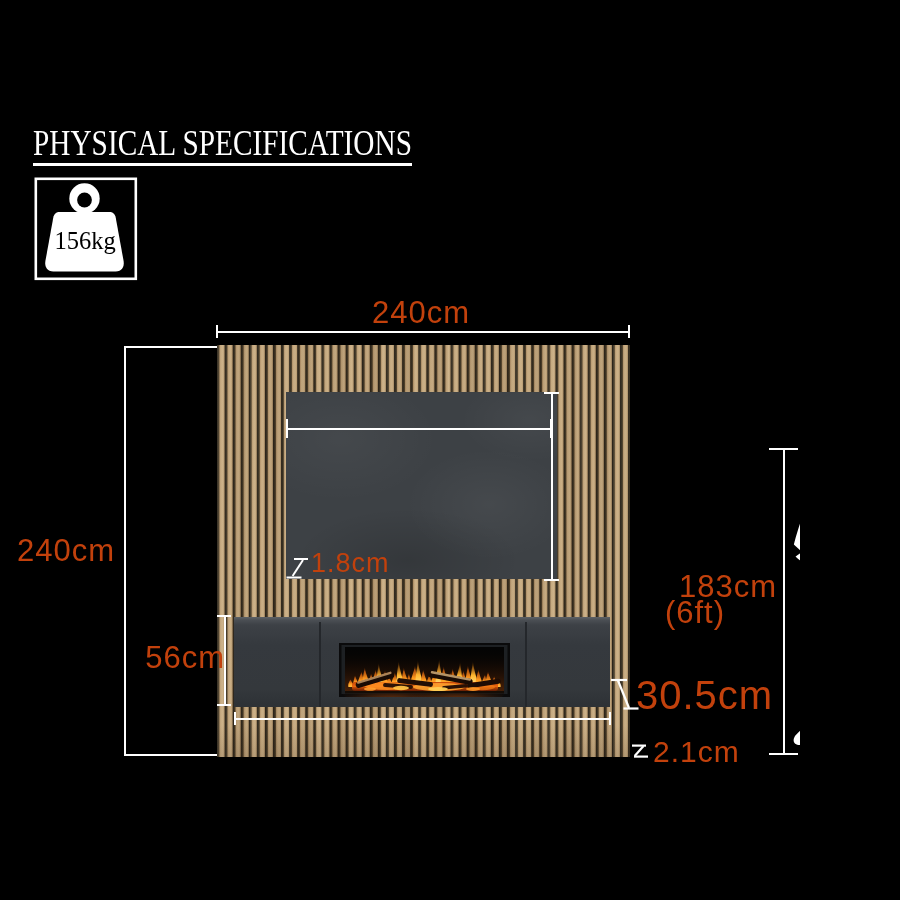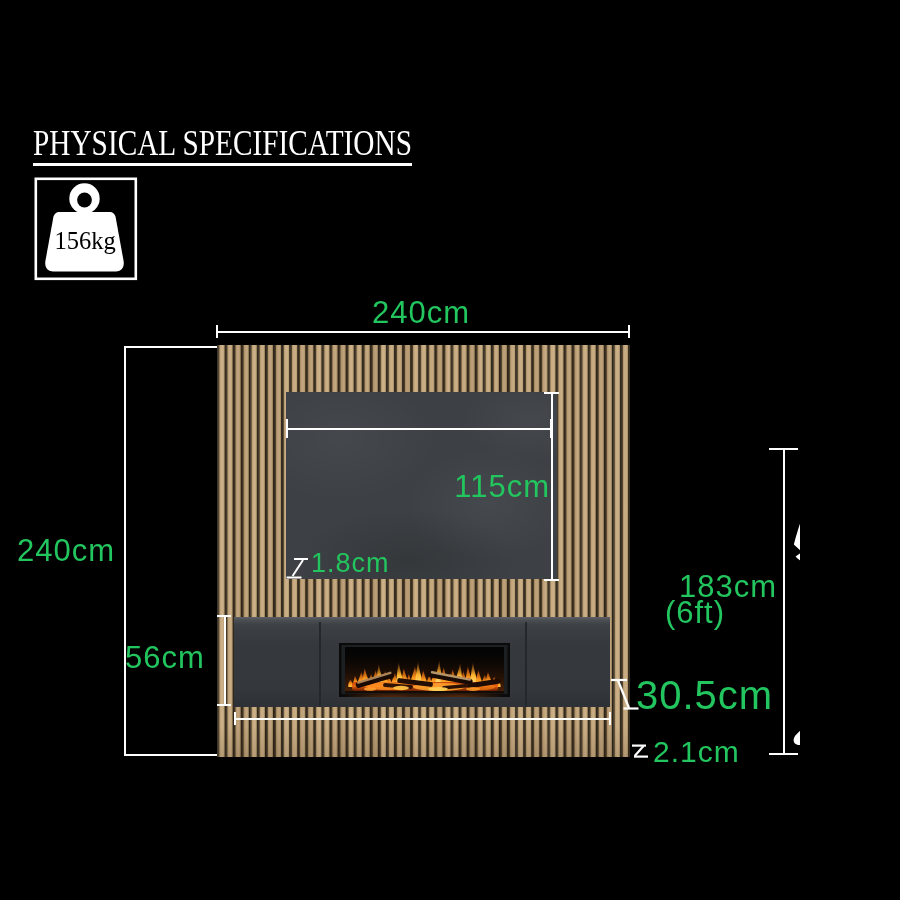--- a/index.html
+++ b/index.html
@@ -1,19 +1,19 @@
 <!DOCTYPE html>
 <html><head>
 <meta charset="utf-8">
 <style>
   html,body{margin:0;padding:0;background:#000;}
   *{-webkit-font-smoothing:antialiased;}
   #stage{-webkit-font-smoothing:antialiased;position:relative;width:800px;height:900px;background:#000;overflow:hidden;font-family:"Liberation Sans",sans-serif;}
   .dim{position:absolute;background:#fff;}
-  .lbl{position:absolute;color:#22c55e;font-size:31px;letter-spacing:1px;white-space:nowrap;line-height:1;transform:translateZ(0);}
+  .lbl{position:absolute;color:#c2410c;font-size:31px;letter-spacing:1px;white-space:nowrap;line-height:1;transform:translateZ(0);}
 </style>
 </head>
 <body>
 <div id="stage">
 
   <div style="position:absolute;left:33px;top:124.5px;color:#fff;font-family:'Liberation Serif',serif;font-weight:normal;font-size:36px;line-height:1;letter-spacing:0px;white-space:nowrap;transform:scaleX(0.8136);transform-origin:0 0;">PHYSICAL SPECIFICATIONS</div>
 
   <div style="position:absolute;left:33px;top:162.5px;width:379px;height:3px;background:#fff;"></div>
 
   <svg style="position:absolute;left:34px;top:177px;transform:translateZ(0);" width="104" height="104" viewBox="0 0 104 104">
@@ -153,37 +153,36 @@
 
   <div class="dim" style="left:124px;top:753.5px;width:93px;height:2px;"></div>
 
 
   <div class="dim" style="left:286px;top:427.5px;width:265px;height:2px;"></div>
 
   <div class="dim" style="left:285.5px;top:419px;width:2px;height:19px;"></div>
 
   <div class="dim" style="left:549.5px;top:419px;width:2px;height:19px;"></div>
 
-  <div class="lbl" style="left:402px;top:470.5px;width:148px;text-align:right;">115cm</div>
 
   <div class="dim" style="left:550.5px;top:392.5px;width:2px;height:188px;"></div>
 
   <div class="dim" style="left:544px;top:392px;width:15px;height:2px;"></div>
 
   <div class="dim" style="left:544px;top:578.5px;width:15px;height:2px;"></div>
 
   <svg style="position:absolute;left:284px;top:556px;" width="26" height="24" viewBox="0 0 26 24">
     <line x1="10" y1="3" x2="24" y2="3" stroke="#fff" stroke-width="2"></line>
     <line x1="19" y1="4" x2="8.6" y2="20" stroke="#fff" stroke-width="2"></line>
     <line x1="2.5" y1="21.5" x2="17.5" y2="21.5" stroke="#fff" stroke-width="2"></line>
   </svg>
 
   <div class="lbl" style="left:311px;top:549.5px;font-size:27px;text-align:right;">1.8cm</div>
 
-  <div class="lbl" style="left:125px;top:641.5px;width:100px;text-align:left;">56cm</div>
+  <div class="lbl" style="left:125px;top:641.5px;width:100px;text-align:right;">56cm</div>
 
   <div class="dim" style="left:224px;top:615.5px;width:2px;height:90px;"></div>
 
   <div class="dim" style="left:217px;top:615px;width:14px;height:2px;"></div>
 
   <div class="dim" style="left:217px;top:703.5px;width:14px;height:2px;"></div>
 
   <div class="dim" style="left:235px;top:717.5px;width:375px;height:2px;"></div>
 
   <div class="dim" style="left:234px;top:712px;width:2px;height:12.5px;"></div>

